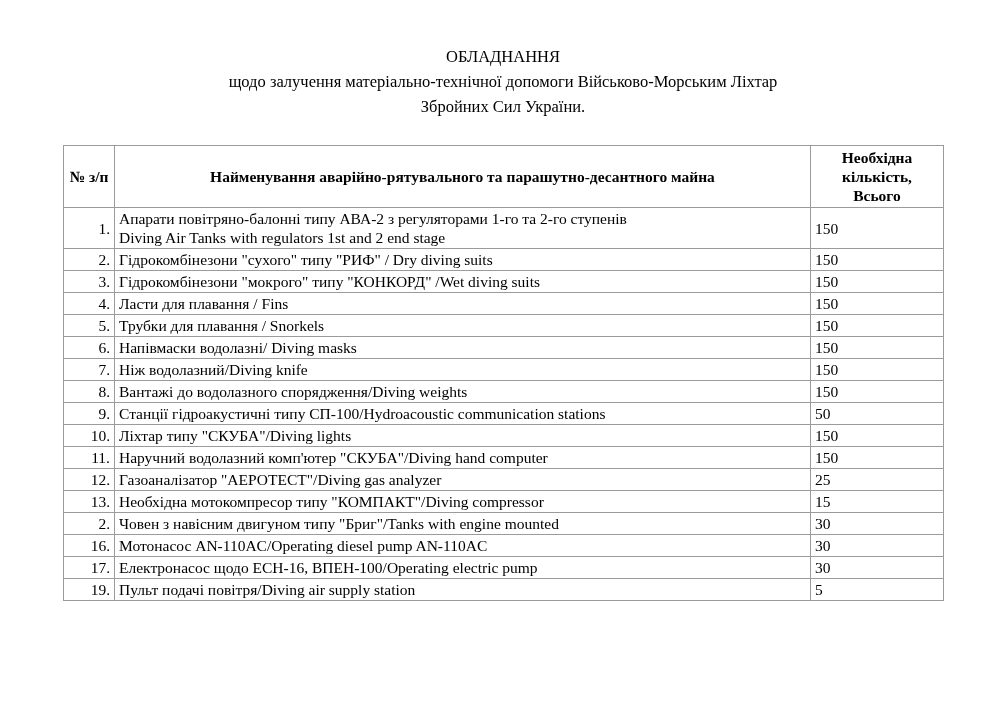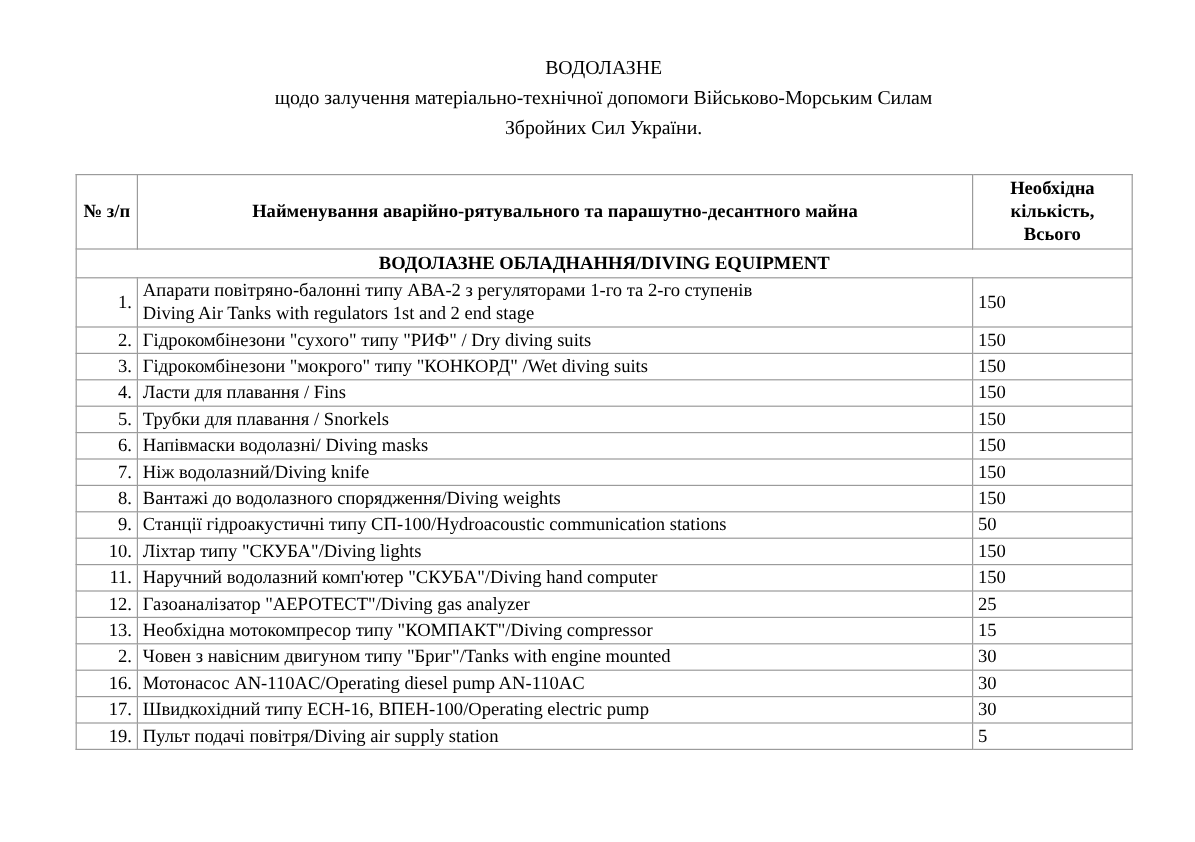--- a/index.html
+++ b/index.html
@@ -72,45 +72,42 @@
   td.col-qty {
     text-align: left;
   }
 </style>
 </head>
 <body>
 
 <div class="doc">
 
   <div class="title-block">
-    <div>ВОДОЛАЗНЕ</div>
-    <div>щодо залучення матеріально-технічної допомоги Військово-Морським Силам</div>
+    <div>ОБЛАДНАННЯ</div>
+    <div>щодо залучення матеріально-технічної допомоги Військово-Морським Ліхтар</div>
     <div>Збройних Сил України.</div>
   </div>
 
   <div class="table-wrap">
     <table class="main">
       <colgroup>
         <col style="width:51px">
         <col style="width:696px">
         <col style="width:133px">
       </colgroup>
       <thead>
         <tr>
           <th>№ з/п</th>
           <th>Найменування аварійно-рятувального та парашутно-десантного майна</th>
           <th class="qty-head">Необхідна
 кількість,
 Всього</th>
         </tr>
       </thead>
       <tbody>
-        <tr class="section-row">
-          <td colspan="3">ВОДОЛАЗНЕ ОБЛАДНАННЯ/DIVING EQUIPMENT</td>
-        </tr>
       <tr class="data-row">
             <td class="col-num">1.</td>
             <td class="col-name">
               <div>Апарати повітряно-балонні типу АВА-2 з регуляторами 1-го та 2-го ступенів</div>
               <div>Diving Air Tanks with regulators 1st and 2 end stage</div>
             </td>
             <td class="col-qty">150</td>
           </tr>
           <tr class="data-row">
             <td class="col-num">2.</td>
@@ -177,21 +174,21 @@
             <td class="col-name">Човен з навісним двигуном типу "Бриг"/Tanks with engine mounted</td>
             <td class="col-qty">30</td>
           </tr>
           <tr class="data-row">
             <td class="col-num">16.</td>
             <td class="col-name">Мотонасос AN-110AC/Operating diesel pump AN-110AC</td>
             <td class="col-qty">30</td>
           </tr>
           <tr class="data-row">
             <td class="col-num">17.</td>
-            <td class="col-name">Швидкохідний типу ЕСН-16, ВПЕН-100/Operating electric pump</td>
+            <td class="col-name">Електронасос щодо ЕСН-16, ВПЕН-100/Operating electric pump</td>
             <td class="col-qty">30</td>
           </tr>
           <tr class="data-row">
             <td class="col-num">19.</td>
             <td class="col-name">Пульт подачі повітря/Diving air supply station</td>
             <td class="col-qty">5</td>
           </tr>
         </tbody>
     </table>
   </div>

